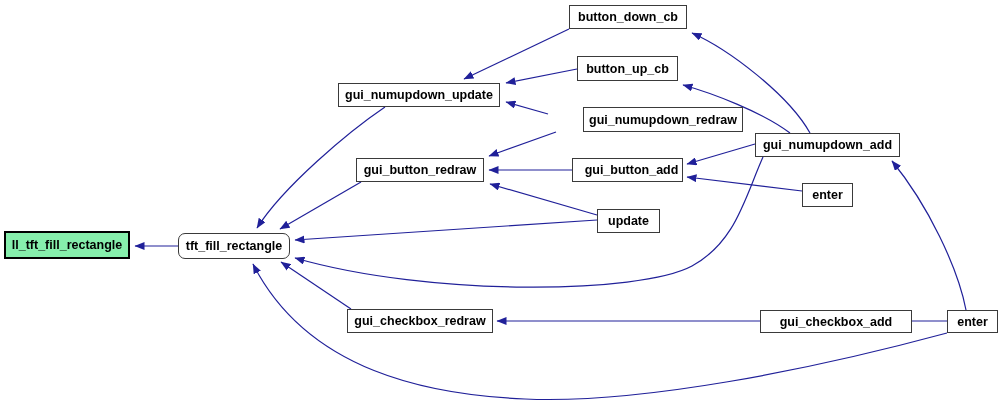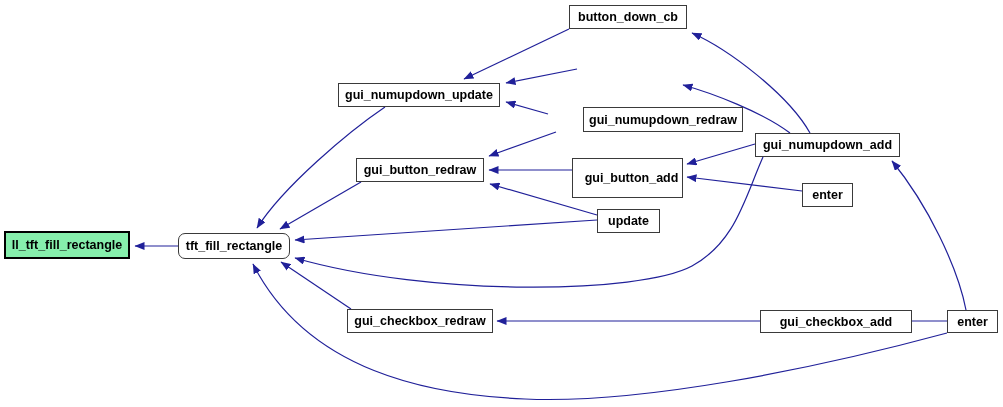--- a/index.html
+++ b/index.html
@@ -76,27 +76,30 @@
     </div>
     <div class="node" style="left: 178px; top: 233px; width: 112px; height: 26px; border-radius: 7px;">
       <span>tft_fill_rectangle</span>
     </div>
     <div class="node" style="left: 338px; top: 83px; width: 162px; height: 24px;">
       <span>gui_numupdown_update</span>
     </div>
     <div class="node" style="left: 569px; top: 5px; width: 118px; height: 24px;">
       <span>button_down_cb</span>
     </div>
+    <div class="node" style="left: 577px; top: 56px; width: 101px; height: 25px;">
+      <span>button_up_cb</span>
+    </div>
     <div class="node" style="left: 572px; top: 107px; width: 160px; height: 25px; margin-left: 11px;">
       <span>gui_numupdown_redraw</span>
     </div>
     <div class="node" style="left: 356px; top: 158px; width: 128px; height: 24px;">
       <span>gui_button_redraw</span>
     </div>
-    <div class="node" style="left: 572px; top: 158px; width: 111px; height: 40px; padding-left: 8px;">
+    <div class="node" style="left: 572px; top: 158px; width: 111px; height: 24px; padding-left: 8px;">
       <span>gui_button_add</span>
     </div>
     <div class="node" style="left: 755px; top: 133px; width: 145px; height: 24px;">
       <span>gui_numupdown_add</span>
     </div>
     <div class="node" style="left: 802px; top: 183px; width: 51px; height: 24px;">
       <span>enter</span>
     </div>
     <div class="node" style="left: 597px; top: 209px; width: 63px; height: 24px;">
       <span>update</span>

